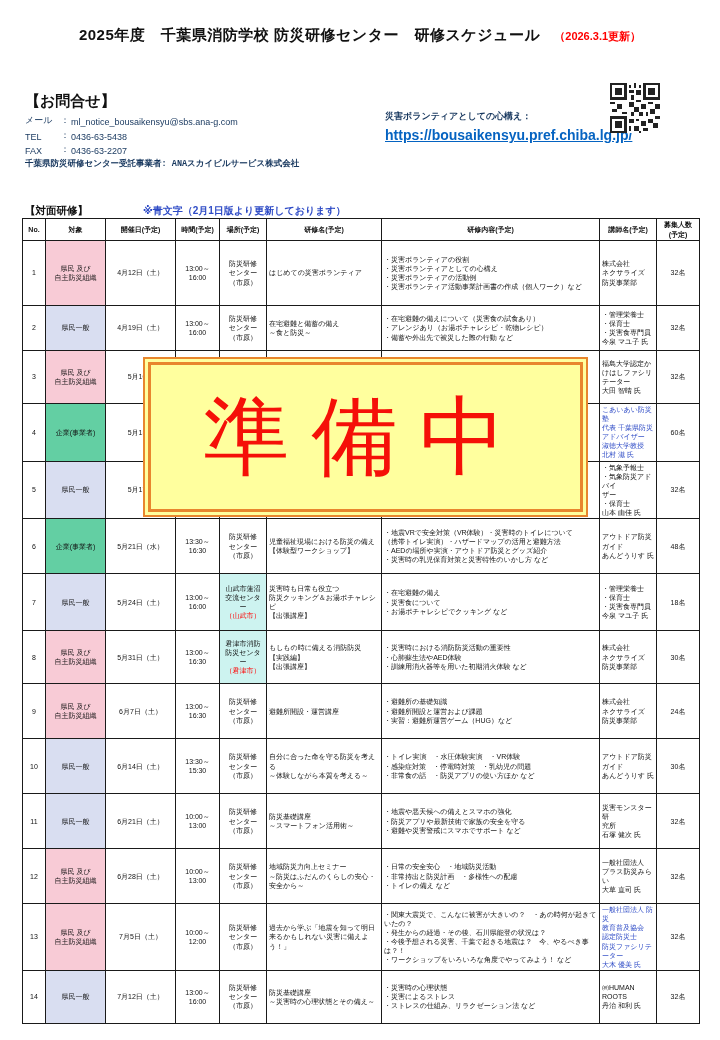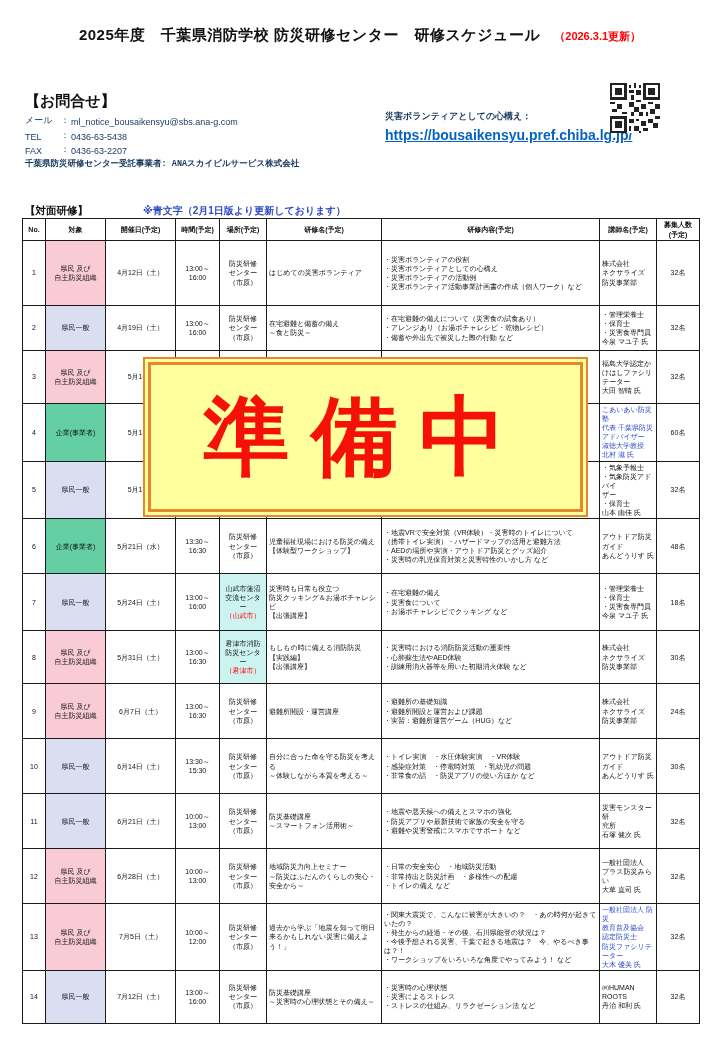--- a/index.html
+++ b/index.html
@@ -78,21 +78,21 @@
     width: 445px; height: 160px;
     background: #FFFF9E;
     border: 2px solid #E8862D;
     padding: 3px;
     z-index: 10;
   }
   .stamp-inner {
     width: 100%; height: 100%;
     border: 3px solid #E8862D;
     display: flex; align-items: center; justify-content: center;
-    font-size: 86px; font-weight: bold; color: #F51008;
+    font-size: 86px; font-weight: normal; color: #F51008;
     letter-spacing: 22px; 
     font-family: "Liberation Sans", "DejaVu Sans", sans-serif;
   }
 </style>
 </head>
 <body>
 
 <div class="page">
 
   <div class="title-row">

